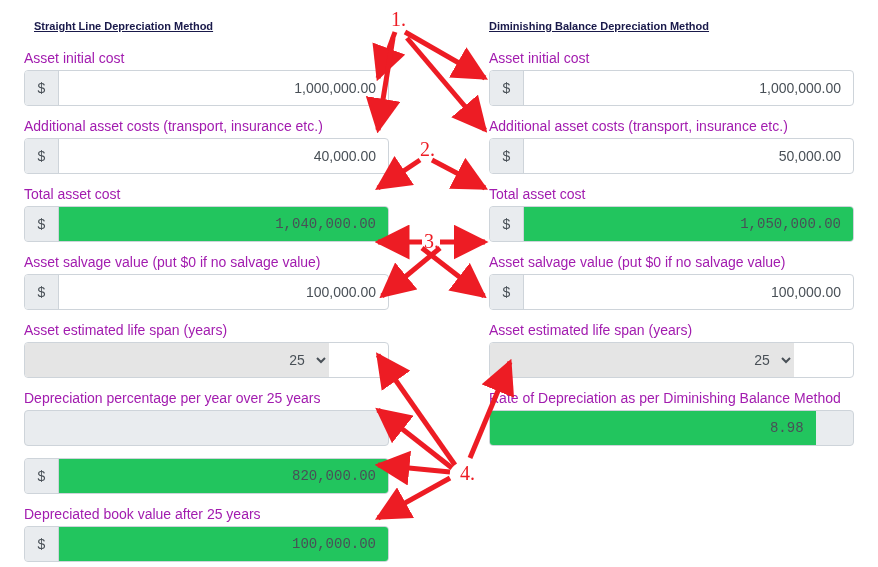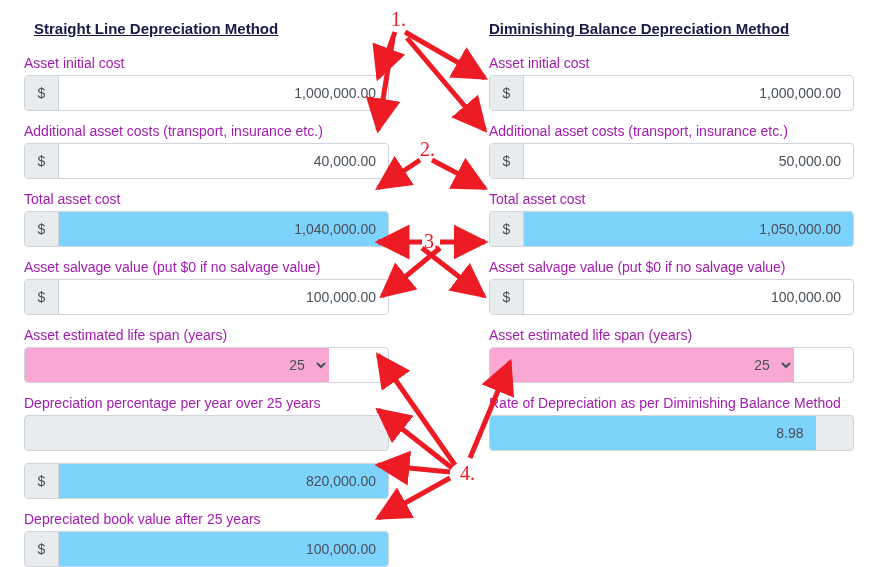--- a/index.html
+++ b/index.html
@@ -9,21 +9,21 @@
     font-family: Arial, Helvetica, sans-serif;
     font-size: 14px;
     color: #333;
     background: #fff;
     position: relative;
     width: 878px;
   }
   .columns { display: flex; gap: 100px; }
   .col { flex: 1; }
   h2.title {
-    font-size: 15px;
+    font-size: 11px;
     font-weight: bold;
     text-decoration: underline;
     color: #19194a;
     margin: 0 0 18px 0;
   }
   .title-left { text-align: left; padding-left: 10px; }
   .title-right { }
   .field { margin-bottom: 12px; }
   .field-label {
     font-size: 14px;
@@ -63,24 +63,24 @@
     text-align: right;
     color: #495057;
     font-family: inherit;
   }
   .input-group select {
     text-align: right;
     appearance: auto;
     padding-right: 8px;
   }
   .input-group.readonly { background: #e9ecef; }
-  .input-group.readonly .value { background: #7dd3fc; display:flex; align-items:center; justify-content:flex-end;}
+  .input-group.readonly .value { background: #22c55e; display:flex; align-items:center; justify-content:flex-end;font-family:Liberation Mono, monospace;}
   .input-group.readonly .prefix,
   .input-group.readonly .suffix { border-color: #ced4da; }
-  .select-row select { background:#f9a8d4; }
+  .select-row select { background:#e5e5e5; }
   .suffix-wide { min-width: 58px; }
   svg.overlay {
     position: absolute;
     left: 0; top: 0;
     pointer-events: none;
   }
   .ann-label {
     position: absolute;
     color: #ed1c24;
     font-family: Georgia, 'Times New Roman', serif;

